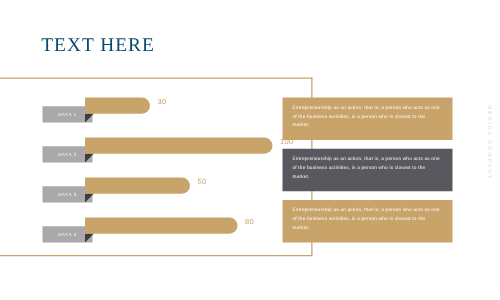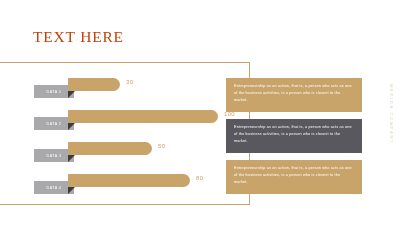--- a/index.html
+++ b/index.html
@@ -22,21 +22,21 @@
   }
 
   
   .slide-title {
     position: absolute;
     left: 33px;
     top: 28px;
     font-family: "Liberation Serif", serif;
     font-size: 15.5px;
     letter-spacing: 0.8px;
-    color: #c2410c;
+    color: #0c4a6e;
     white-space: nowrap;
   }
 
   
   .frame-line-top {
     position: absolute;
     left: -6px;
     top: 62px;
     width: 256px;
     height: 1px;

